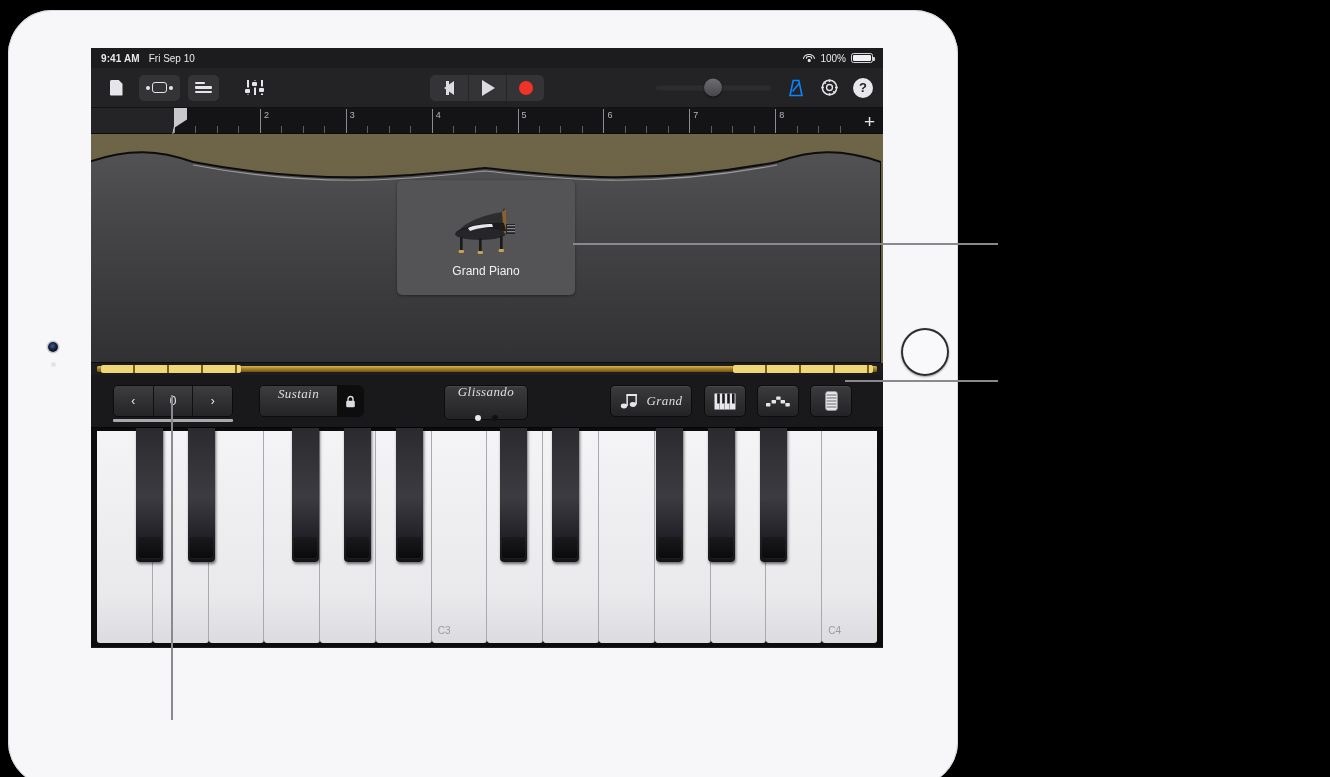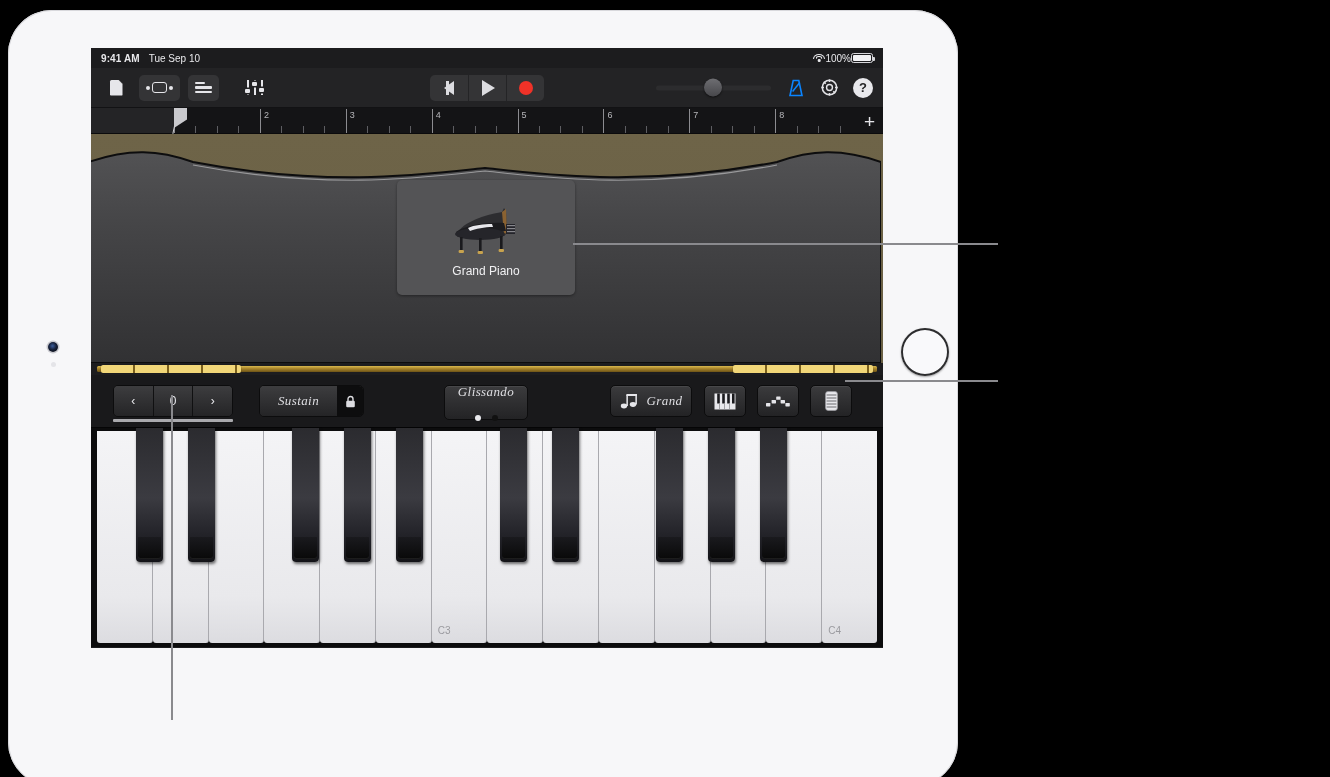--- a/index.html
+++ b/index.html
@@ -25,21 +25,21 @@
 
   
   #screen { position:absolute; left:83px; top:38px; width:792px; height:600px;
     background:#1c1c1e; overflow:hidden; }
 
   
   #statusbar { position:relative; height:20px; background:#1c1c1e; color:#e9e9ec;
     font-size:10px; display:flex; align-items:center; padding:0 10px; }
   #statusbar .time { font-weight:bold; letter-spacing:.1px; }
   #statusbar .date { margin-left:9px; }
-  #statusbar .right { margin-left:auto; display:flex; align-items:center; }
+  #statusbar .right { margin-left:auto; display:flex; align-items:center; gap:5px; }
   .wifi-ico { width:12px; height:9px; position:relative; }
   .wifi-ico i { position:absolute; left:50%; transform:translateX(-50%);
     border:1.4px solid #e9e9ec; border-bottom:none; border-radius:50% 50% 0 0 / 100% 100% 0 0; }
   .wifi-ico i:nth-child(1){ top:0; width:12px; height:5px; }
   .wifi-ico i:nth-child(2){ top:2.6px; width:7px; height:3.4px; }
   .wifi-ico i:nth-child(3){ top:5.6px; width:2.6px; height:2.6px; background:#e9e9ec;
     border:none; border-radius:50%; }
   .batt { width:22px; height:10px; border:1.2px solid #d7d7db; border-radius:2.5px;
     position:relative; padding:1px; }
   .batt::after { content:""; position:absolute; right:-3px; top:3px; width:1.6px; height:4px;
@@ -147,21 +147,21 @@
     border:1px solid #0c0c0d; border-radius:5px; box-shadow:0 1px 0 rgba(255,255,255,.07) inset;
     display:flex; align-items:center; justify-content:center; color:#e6e6ea; }
   #octave { left:22px; width:120px; height:32px; padding:0; overflow:hidden;
     background:linear-gradient(#2c2c2e,#1b1b1d); }
   #octave .seg { flex:1; height:100%; display:flex; align-items:center; justify-content:center;
     background:linear-gradient(#3d3d3f,#242426); font-size:12px; color:#e9e9ed; }
   #octave .seg + .seg { border-left:1px solid #101011; }
   #octave-underline { position:absolute; left:22px; top:44px; width:120px; height:3px;
     background:#a9a9ad; border-radius:1px; }
   #sustain { left:168px; width:105px; height:32px; padding:0; overflow:hidden; }
-  #sustain .pad { flex:1; height:100%; display:flex; align-items:center; justify-content:center;
+  #sustain .pad { flex:1; height:100%; display:flex; justify-content:center;
     background:linear-gradient(#3d3d3f,#242426); }
   #sustain .lock { width:26px; height:100%; background:#0d0d0e; display:flex;
     align-items:center; justify-content:center; }
   .script { font-family:"Liberation Serif", serif; font-style:italic; font-size:13px;
     color:#dfdfe3; letter-spacing:.4px; }
   #glissando { left:353px; width:84px; height:35px; flex-direction:column; gap:15px; }
   #glissando .dots { display:flex; gap:11px; }
   #glissando .dot { width:6px; height:6px; border-radius:50%; background:#111; }
   #glissando .dot.on { background:#e9e9ed; }
   #scale-btn { left:519px; width:82px; height:32px; gap:8px; }
@@ -196,21 +196,21 @@
 
   <div id="ipad">
     <div id="camera"></div>
     <div id="sensor"></div>
     <div id="home-btn"></div>
 
     <div id="screen">
 
       <div id="statusbar">
         <span class="time">9:41 AM</span>
-        <span class="date">Tue Sep 10</span>
+        <span class="date">Fri Sep 10</span>
         <span class="right">
           <span class="wifi-ico">
               <i></i>
               <i></i>
               <i></i>
             </span>
           <span style="font-size:10px;color:#e9e9ec">100%</span>
           <span class="batt">
               <b></b>
             </span>

